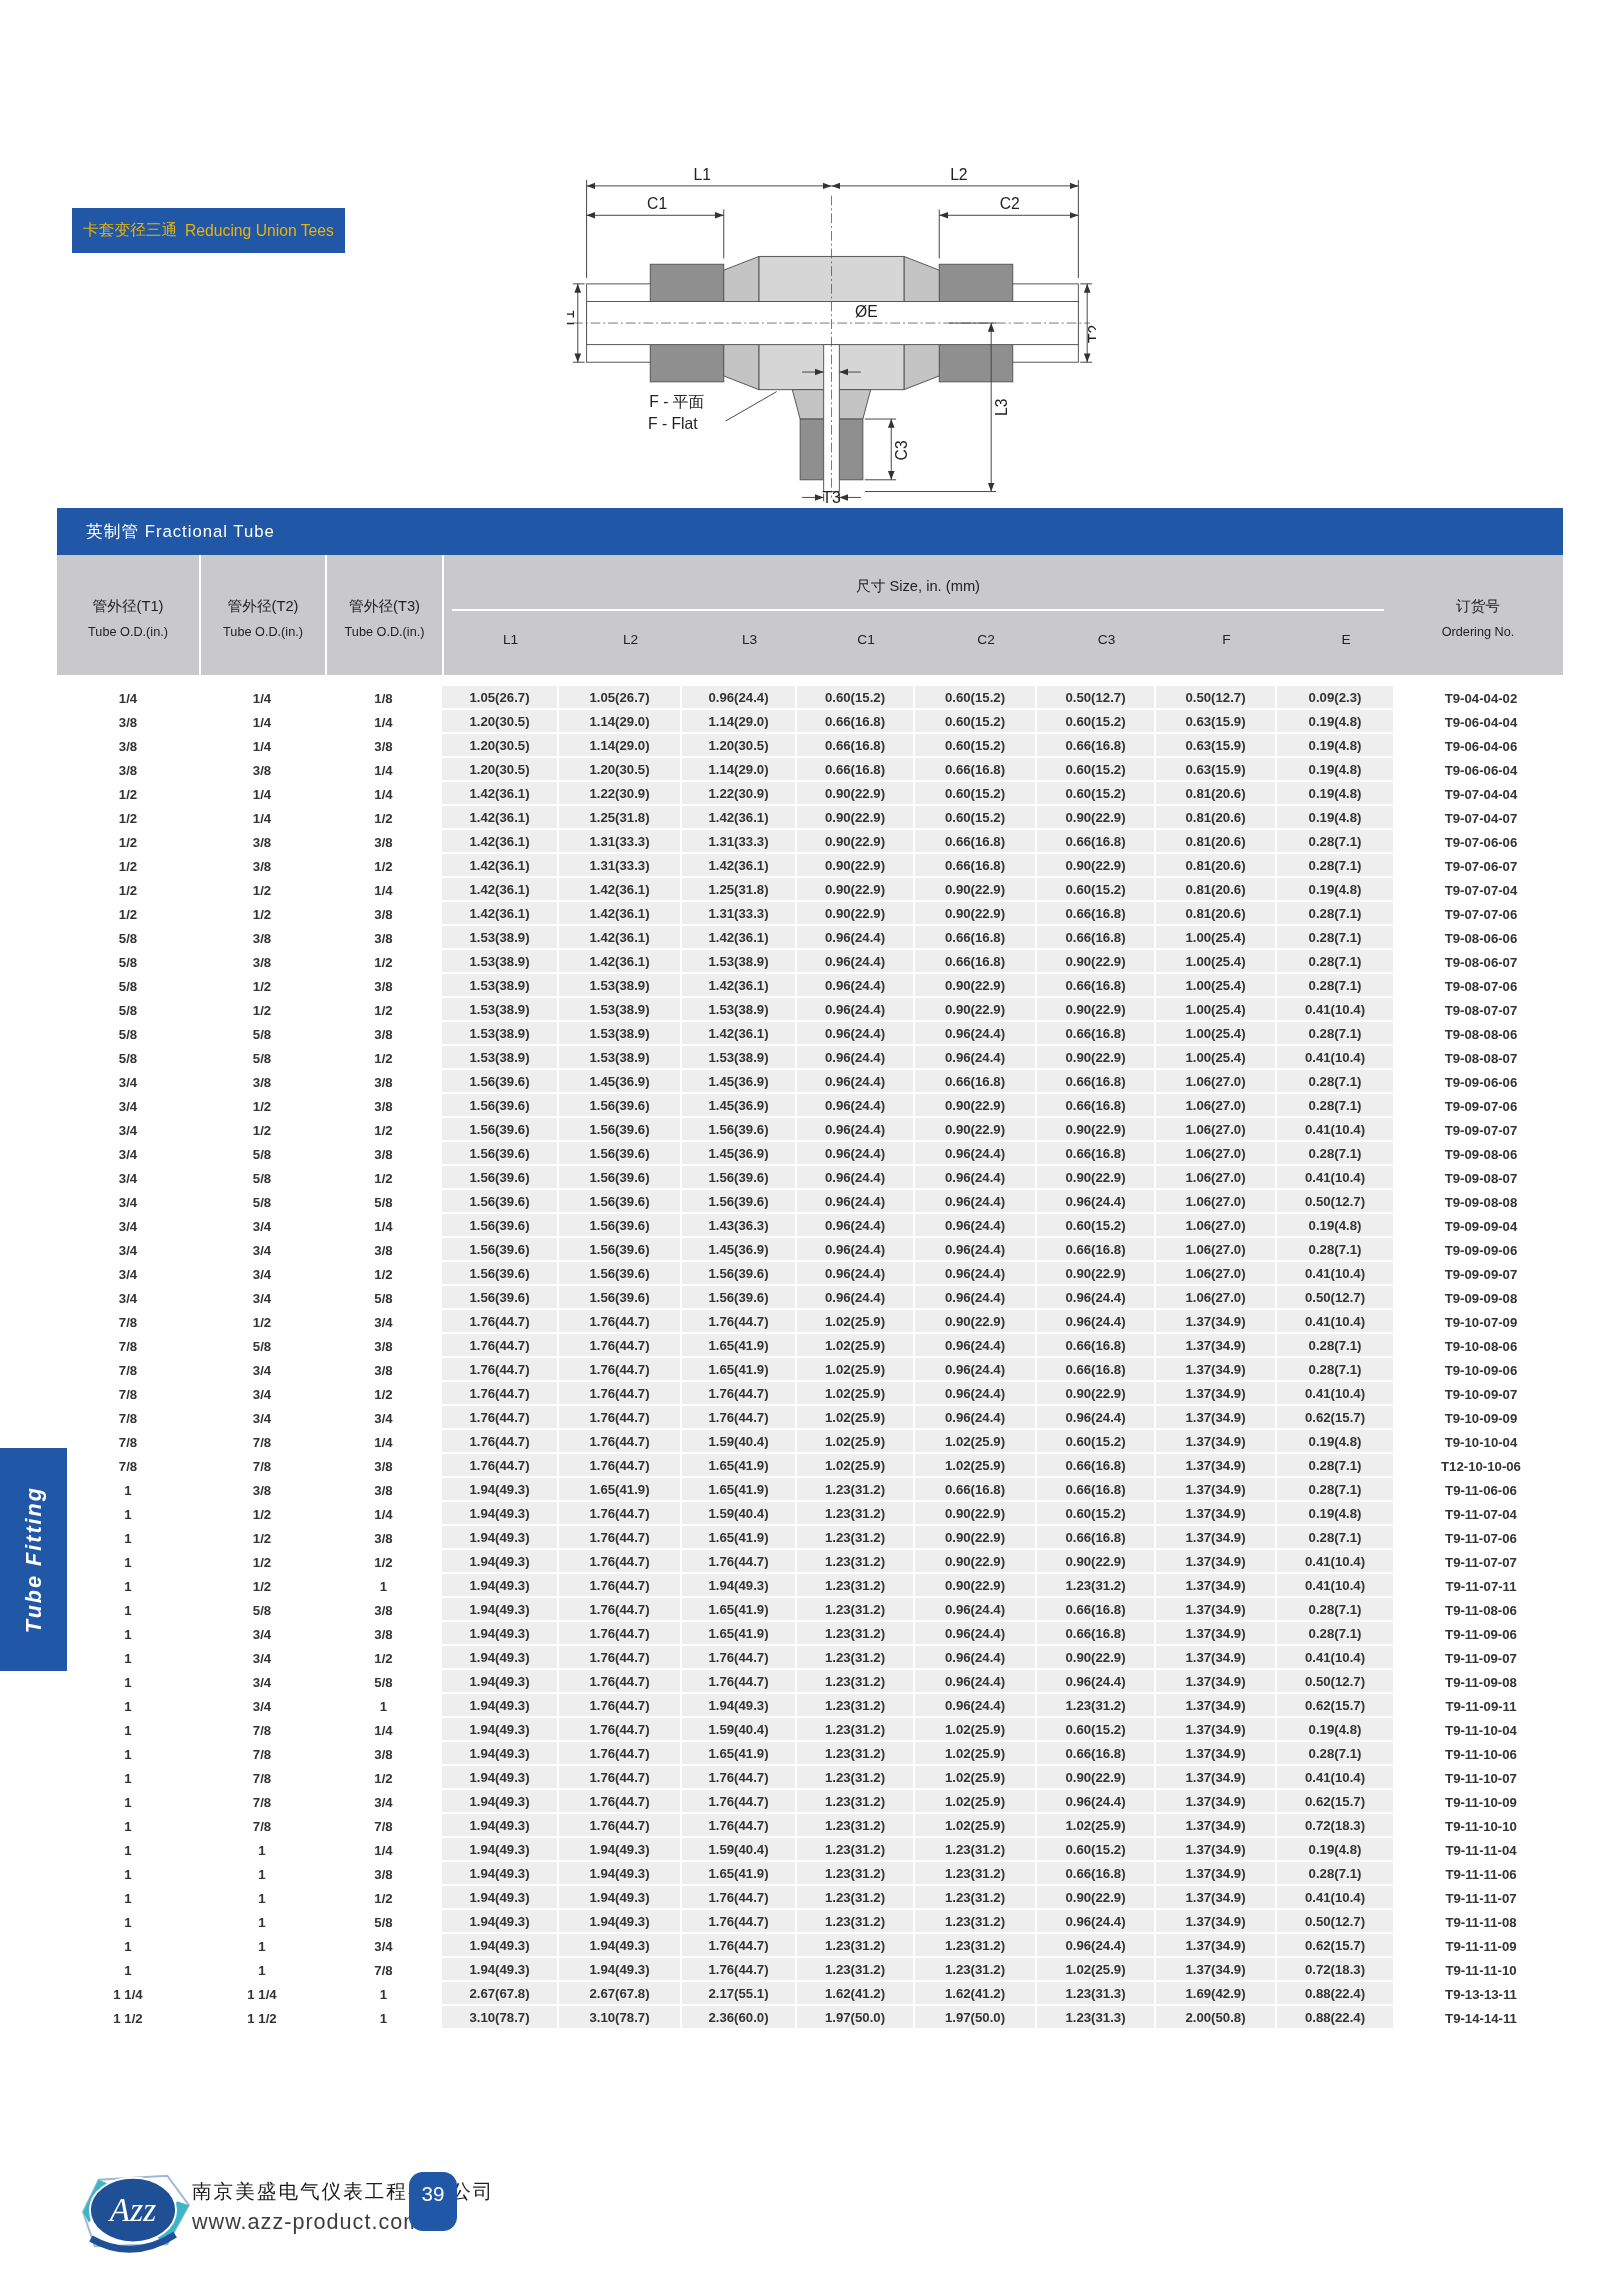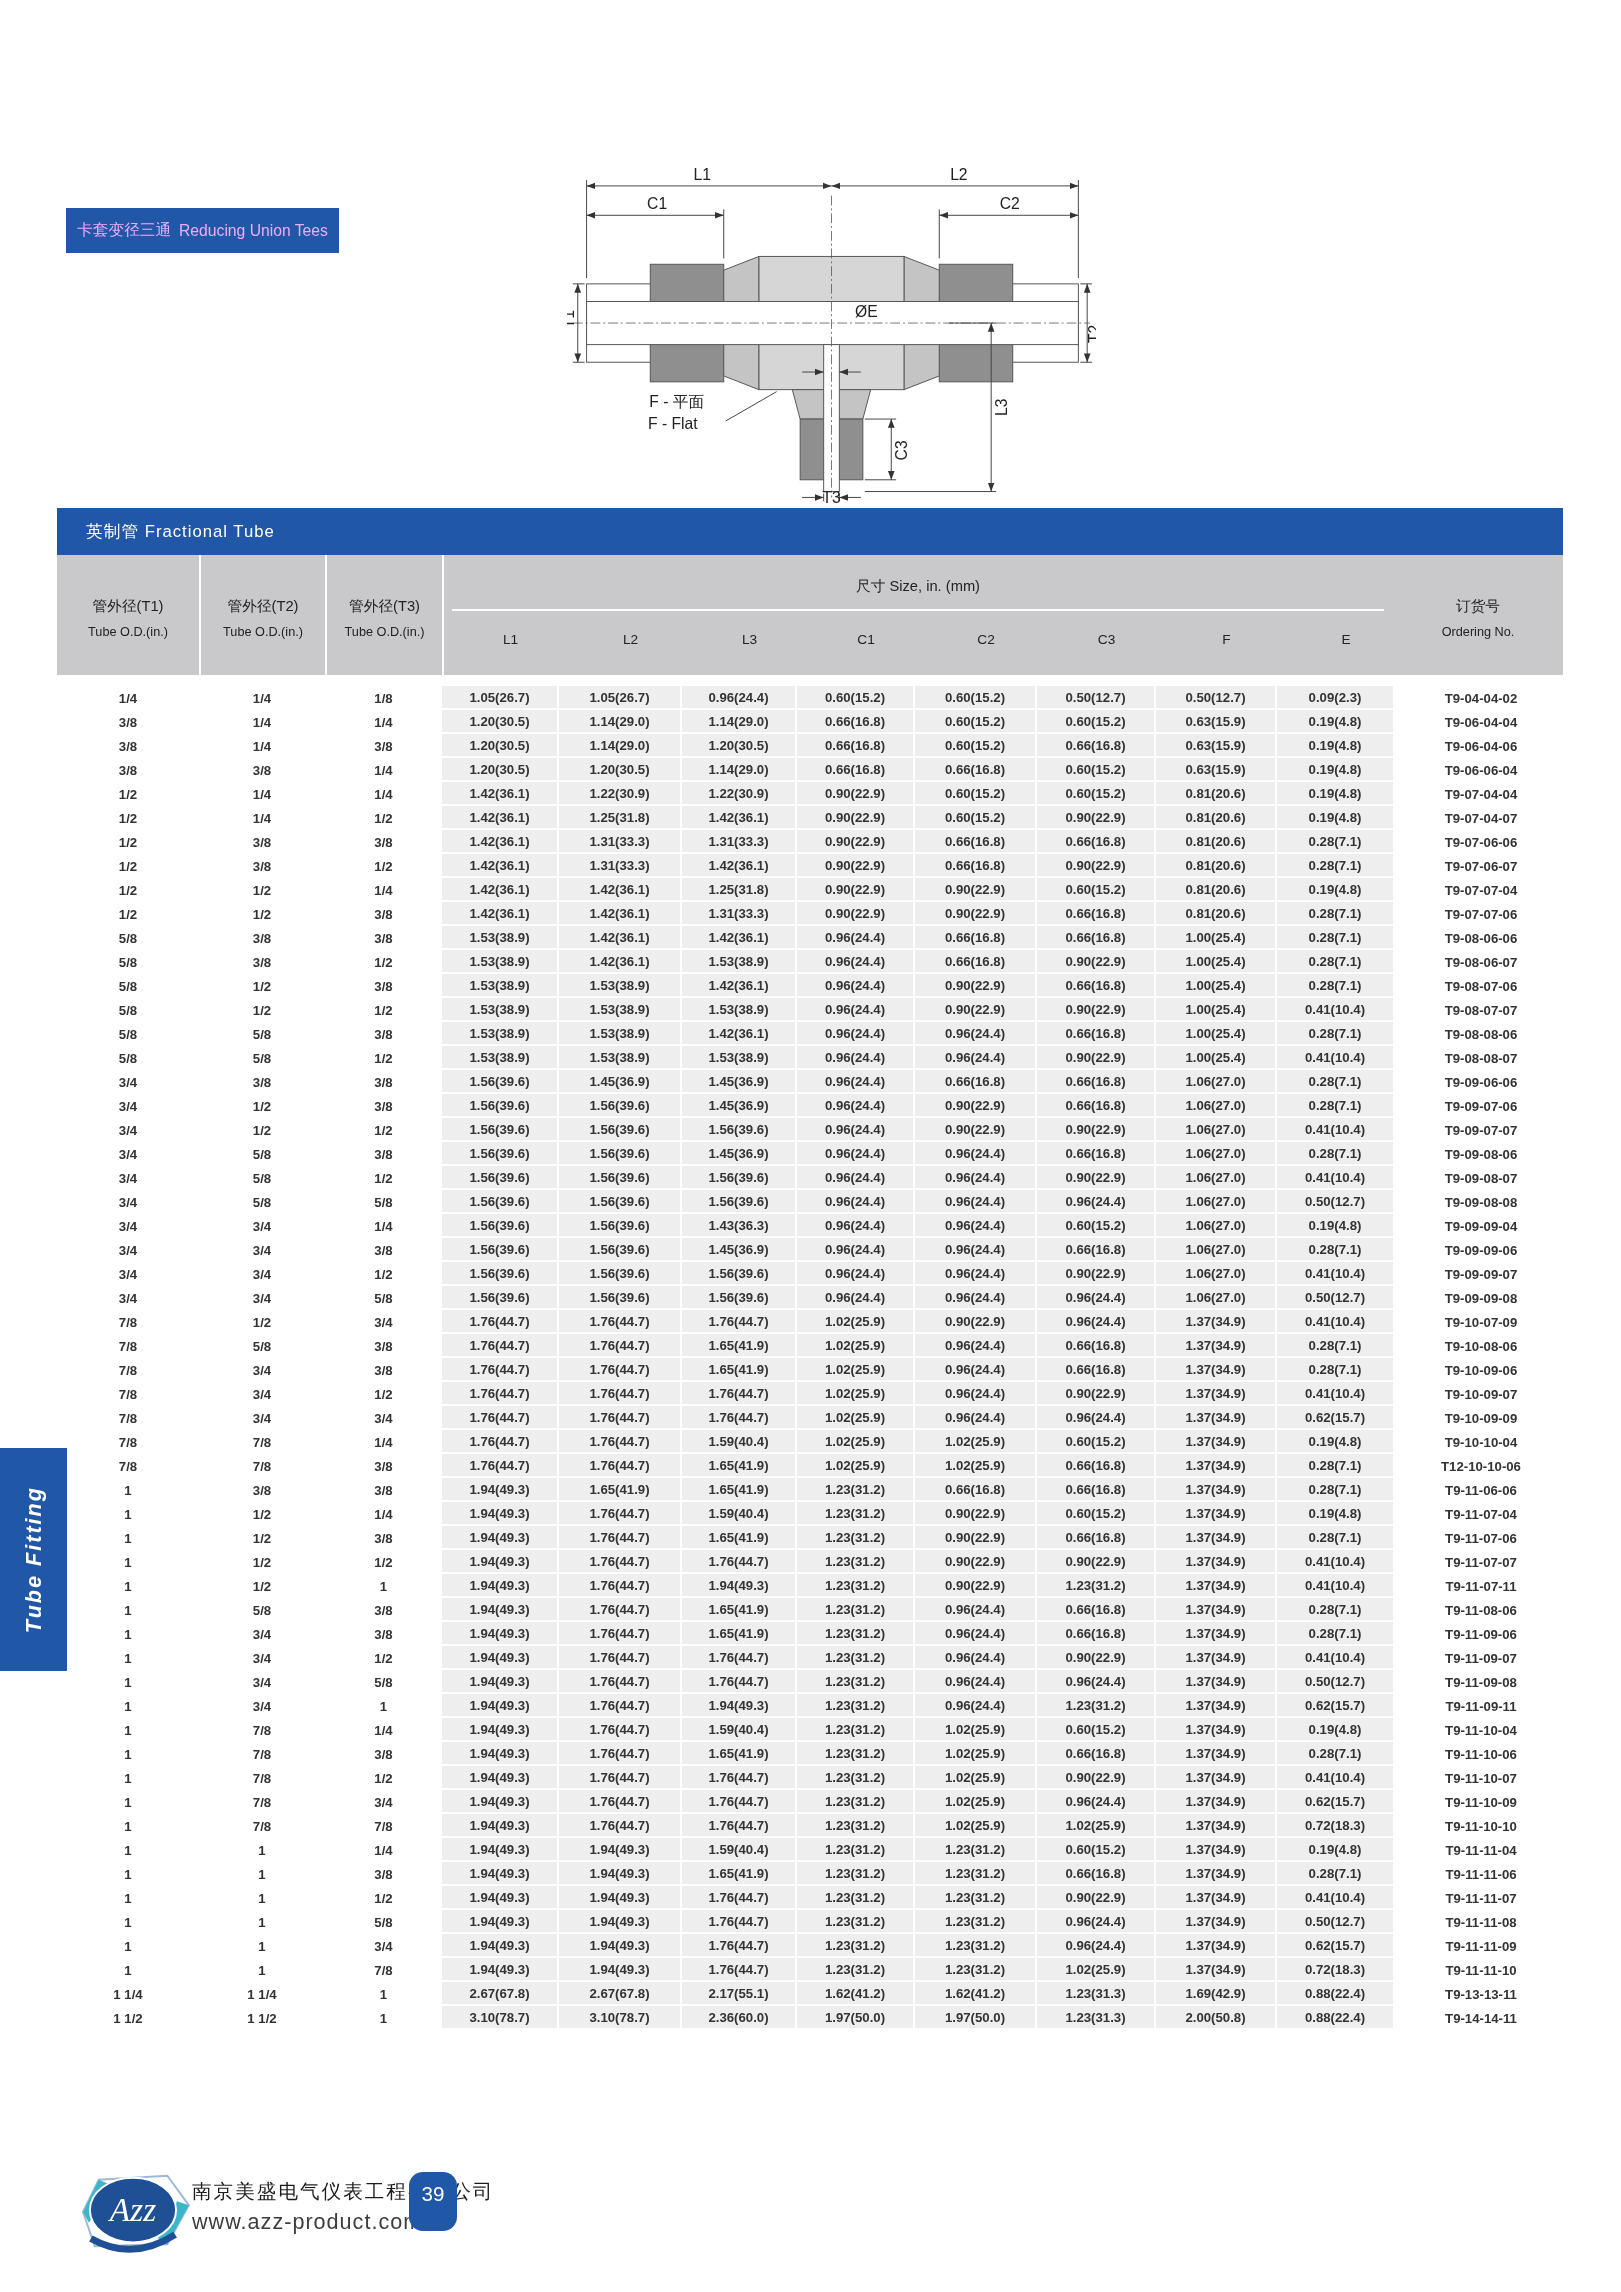--- a/index.html
+++ b/index.html
@@ -9,22 +9,22 @@
   }
   html,body{margin:0;padding:0;}
   body{
     width:1621px;height:2293px;position:relative;background:#ffffff;
     font-family:"Liberation Sans",sans-serif;color:#303030;overflow:hidden;
   }
   .abs{position:absolute;}
 
   
   .title-bar{
-    left:66px;top:208px;width:273px;height:45px;background:var(--blue);
-    color:#f0abfc;display:flex;align-items:center;justify-content:center;
+    left:72px;top:208px;width:273px;height:45px;background:var(--blue);
+    color:#eab308;display:flex;align-items:center;justify-content:center;
     font-size:15.7px;gap:7.8px;white-space:nowrap;
   }
 
   
   .diagram{left:567px;top:145px;width:529px;height:361px;}
 
   
   .tbl{left:57px;top:508px;width:1506px;}
   .tbl-title{
     height:47px;background:var(--blue);color:#fff;display:flex;align-items:center;

